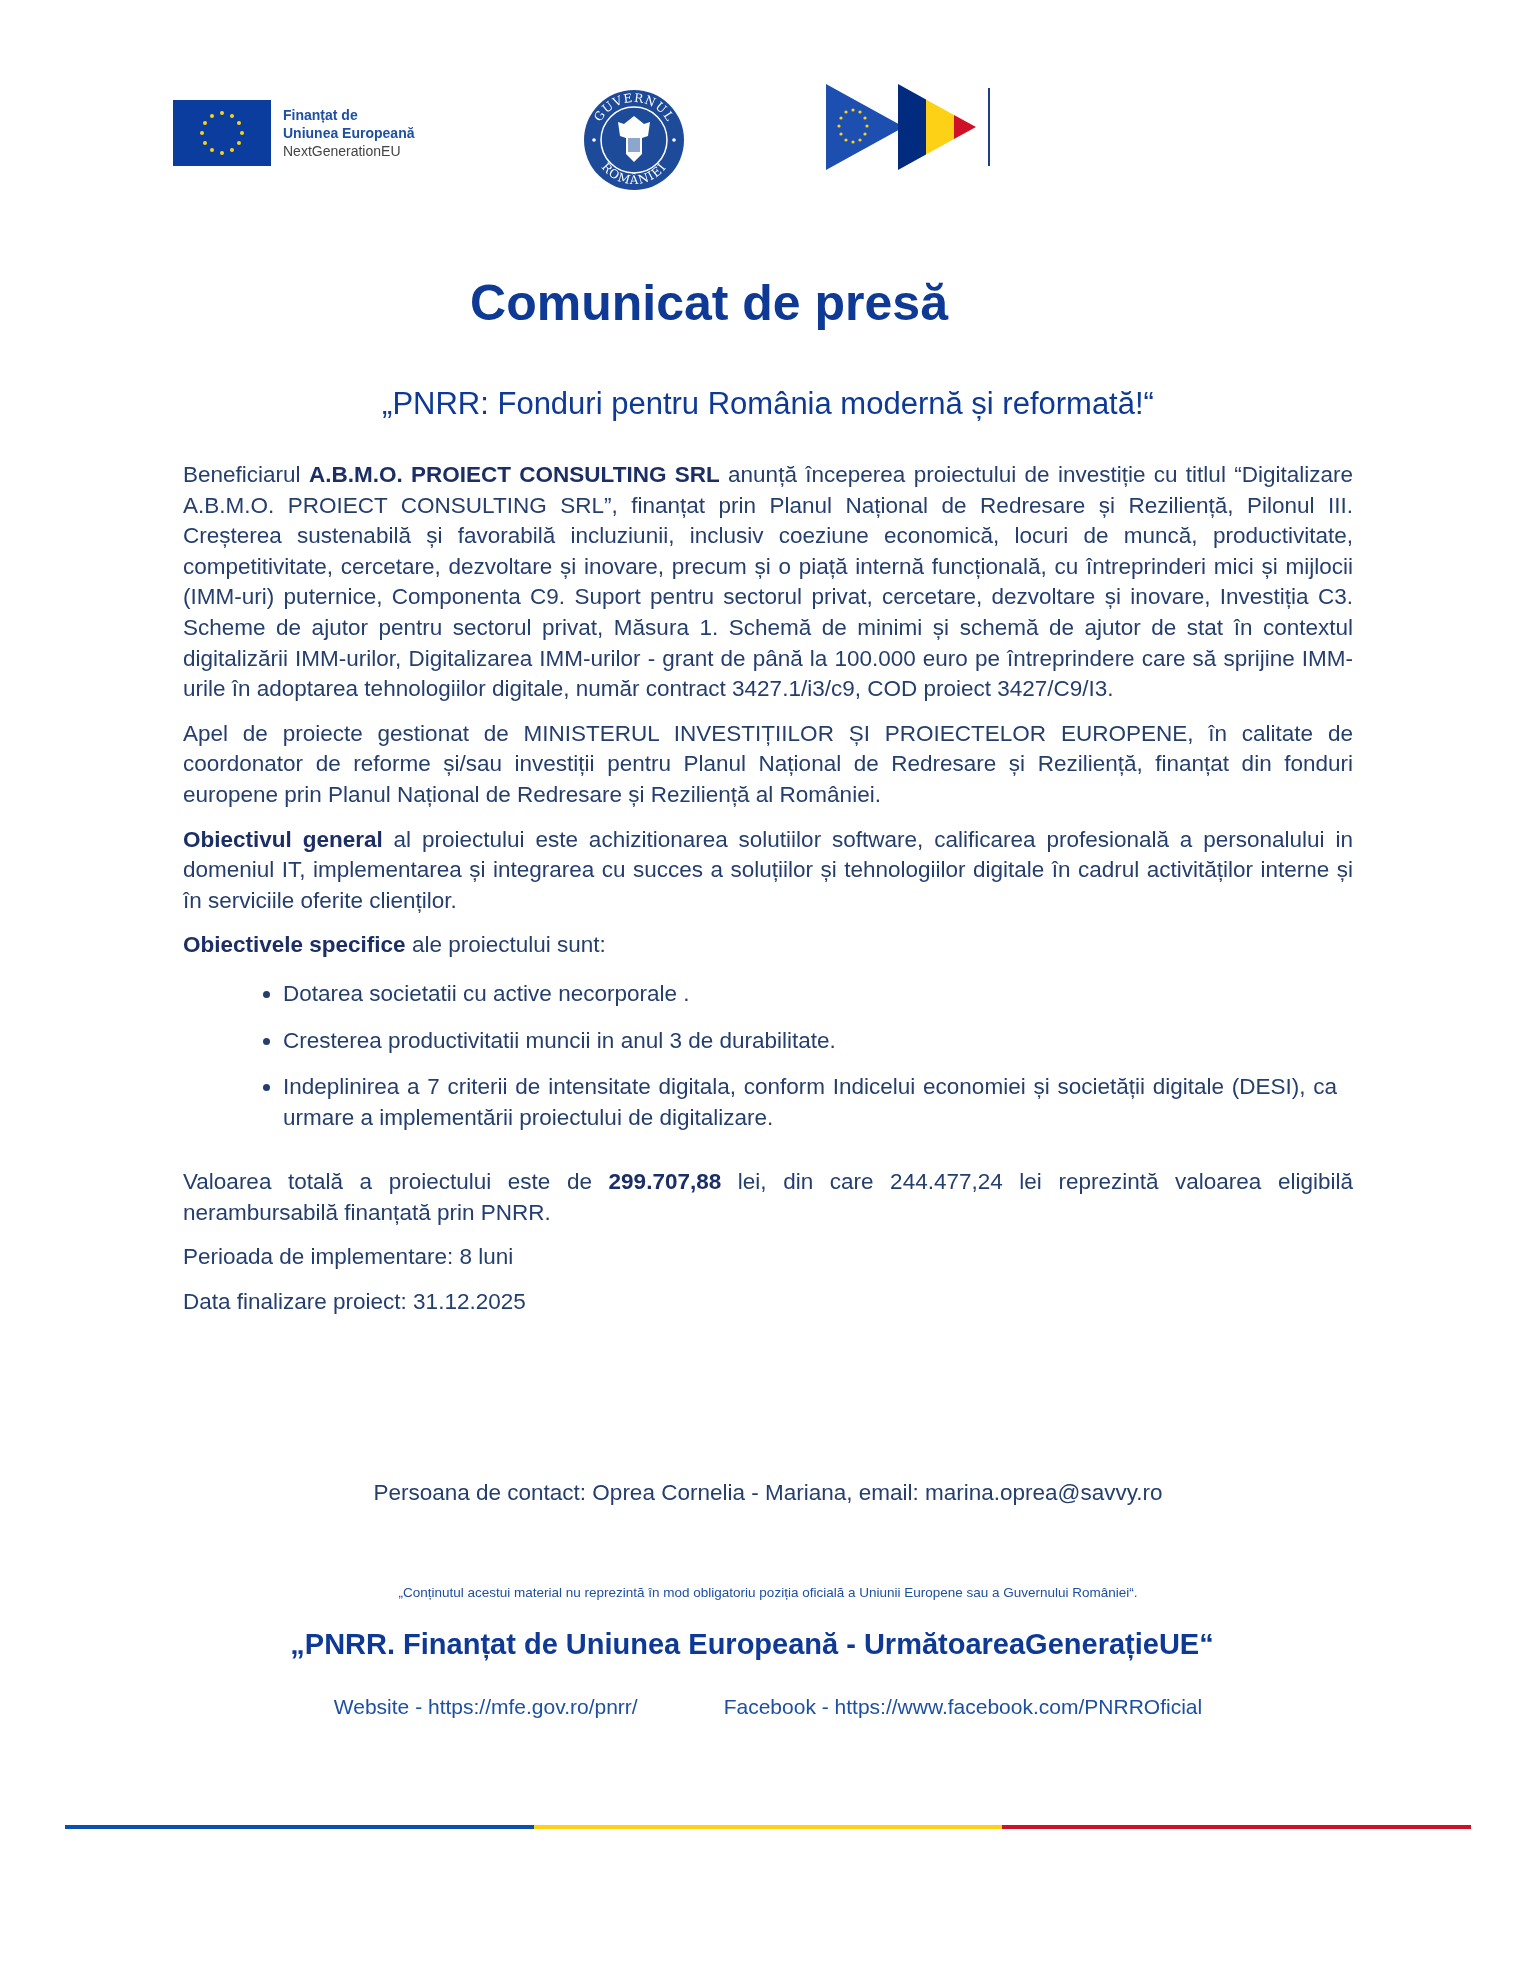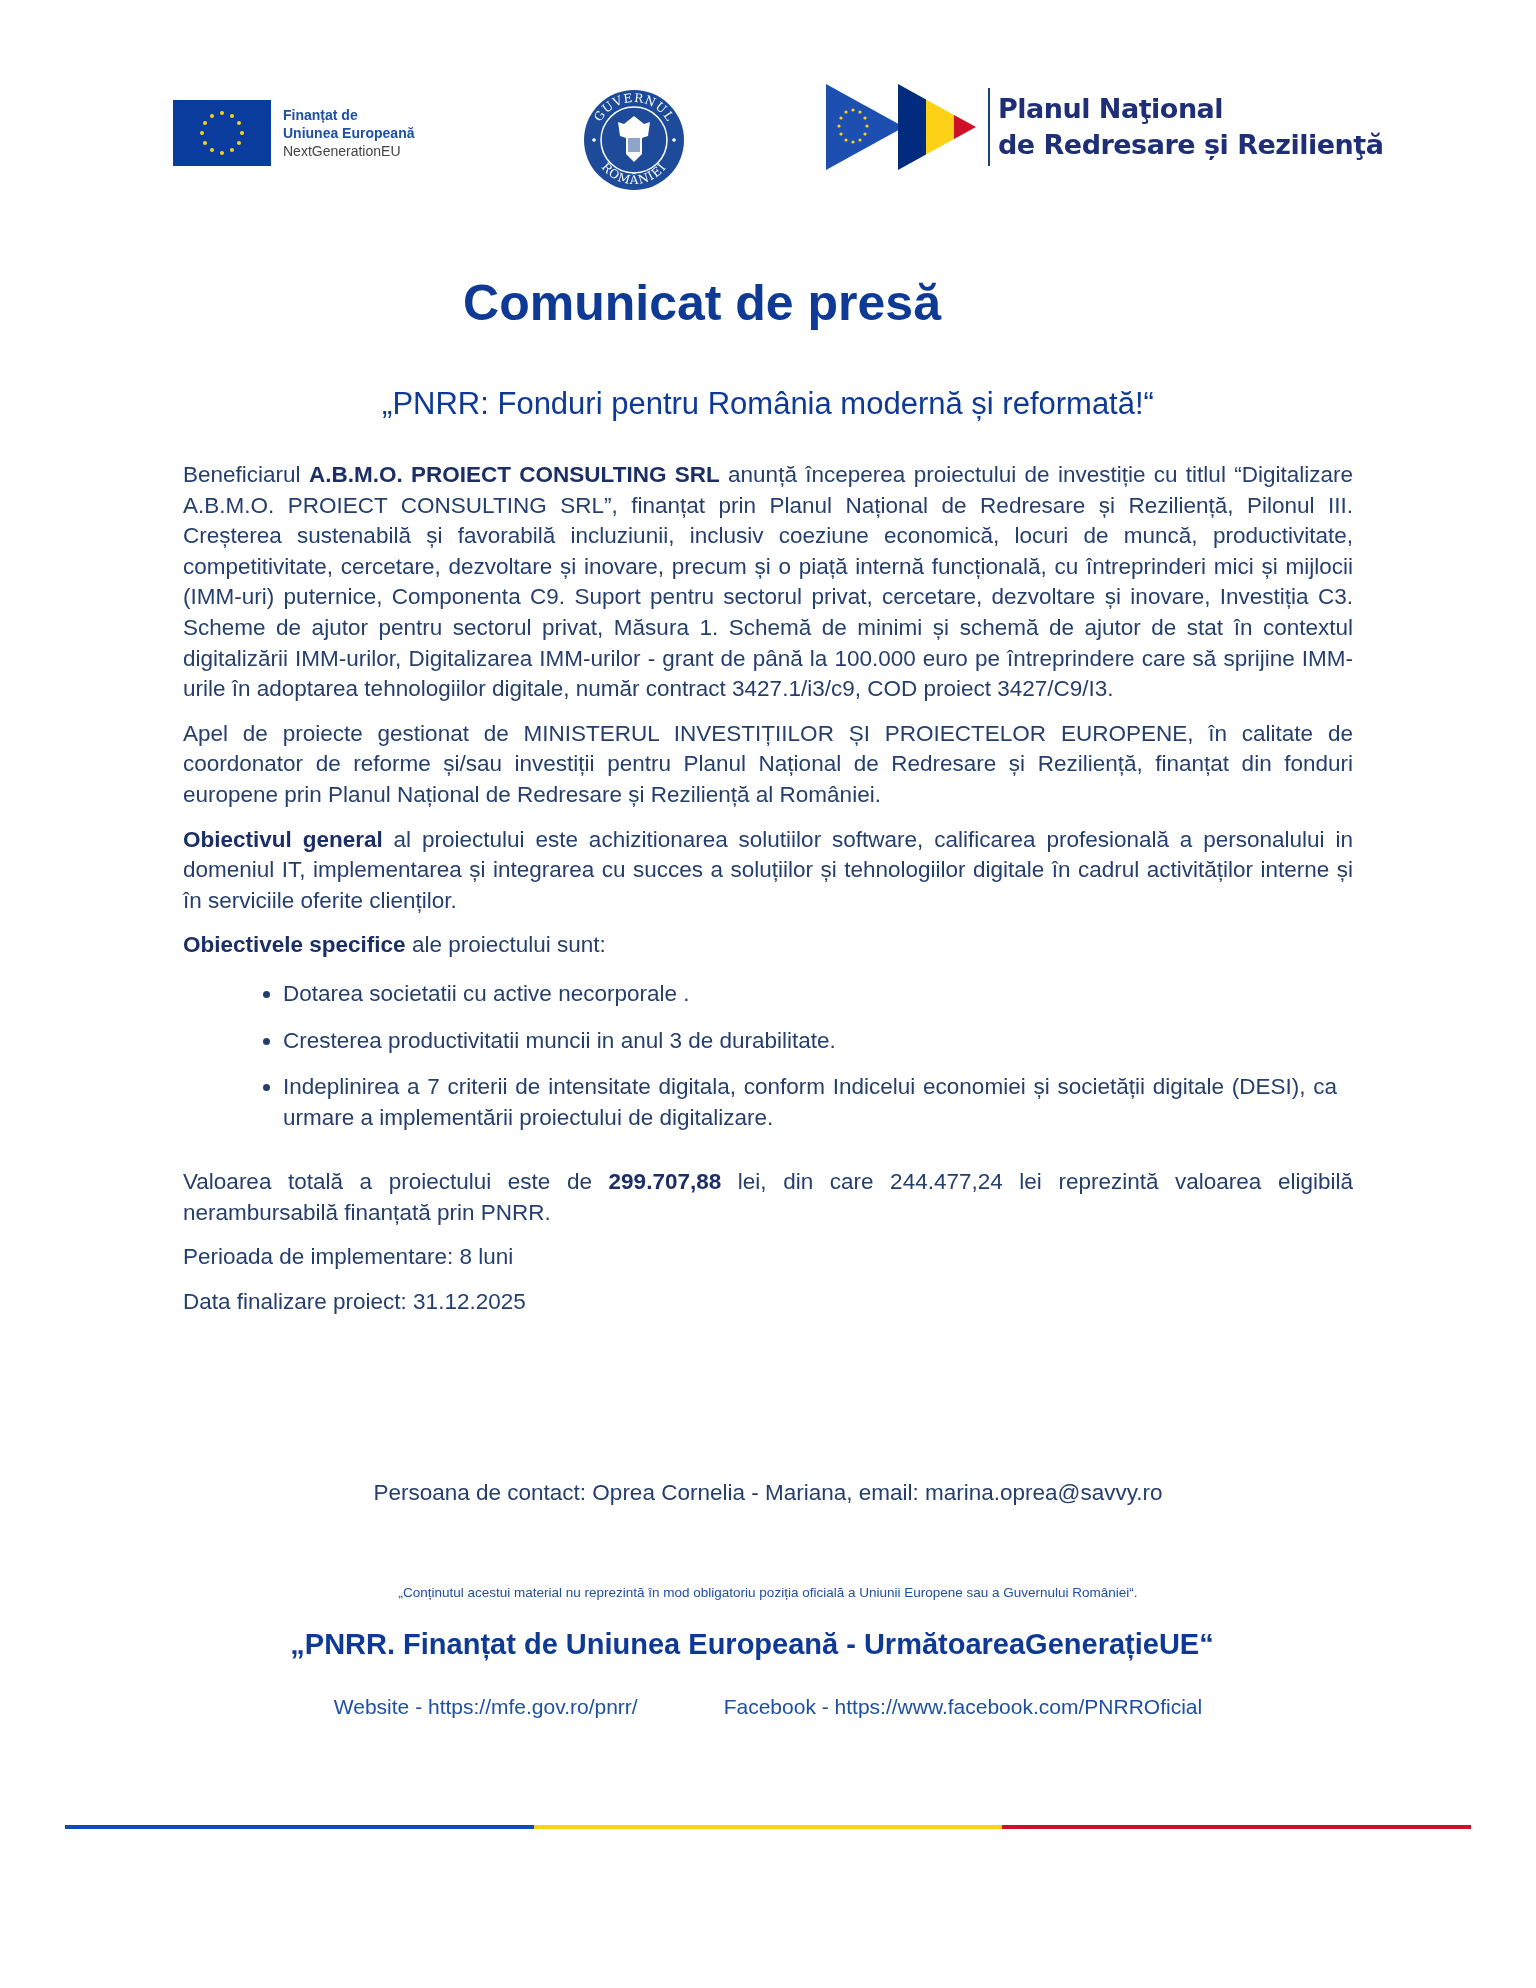--- a/index.html
+++ b/index.html
@@ -8,21 +8,21 @@
     .header { position: absolute; top: 0; left: 0; width: 1536px; height: 200px; }
     .eu-logo { position: absolute; left: 173px; top: 100px; display: flex; align-items: center; }
     .eu-flag { width: 98px; height: 66px; background: #0a3d9e; position: relative; }
     .eu-text { margin-left: 12px; font-size: 14px; line-height: 18px; }
     .eu-text .b { color: #1d4fa3; font-weight: bold; }
     .eu-text .n { color: #444; }
     .gov-logo { position: absolute; left: 582px; top: 88px; width: 104px; height: 104px; }
     .pnrr-logo { position: absolute; left: 826px; top: 84px; display: flex; align-items: center; }
     .pnrr-sep { width: 2px; height: 78px; background: #1f3c88; margin: 0 8px 0 6px; }
     .pnrr-text { font-size: 27px; line-height: 36px; color: #1f2f77; font-weight: bold; font-family: "DejaVu Sans", sans-serif; letter-spacing: -0.5px; }
-    .title { position: absolute; top: 274px; left: 0; width: 1404px; text-align: center;
+    .title { position: absolute; top: 274px; left: 7px; width: 1404px; text-align: center;
              font-size: 50px; font-weight: bold; color: #0e3a96; }
     .subtitle { position: absolute; top: 386px; left: 0; width: 1536px; text-align: center;
                 font-size: 31px; color: #0e3a96; }
     .body { position: absolute; left: 183px; top: 460px; width: 1170px;
             font-size: 22.5px; line-height: 30.6px; color: #243e6e; }
     .body p { margin: 0 0 14px 0; text-align: justify; }
     .body b { color: #1b2f66; }
     .body ul { margin: 0 0 14px 0; padding-left: 84px; }
     .body li { margin: 16px; text-align: justify; }
     .body .gap { height: 18px; }
@@ -106,24 +106,20 @@
           <circle cx="15" cy="50" r="1.6"></circle>
         <circle cx="13" cy="42" r="1.6"></circle>
           <circle cx="15" cy="34" r="1.6"></circle>
           <circle cx="20" cy="28" r="1.6"></circle>
       </g>
       <polygon points="72,0 100,15.5 100,70.5 72,86" fill="#002b7f"></polygon>
       <polygon points="100,15.5 128,31 128,55 100,70.5" fill="#fcd116"></polygon>
       <polygon points="128,31 150,43 128,55" fill="#ce1126"></polygon>
     </svg>
     <div class="pnrr-sep"></div>
-    <div class="pnrr-text">
-      <div>Planul Naţional</div>
-      <div>de Redresare și Rezilienţă</div>
-    </div>
   </div>
 </div>
 
 <div class="title">Comunicat de presă</div>
 <div class="subtitle">„PNRR: Fonduri pentru România modernă și reformată!“</div>
 
 <div class="body">
   <p>
     <span>Beneficiarul </span><b>A.B.M.O. PROIECT CONSULTING SRL</b><span> anunță începerea proiectului de investiție cu titlul “Digitalizare A.B.M.O. PROIECT CONSULTING SRL”, finanțat prin Planul Național de Redresare și Reziliență, Pilonul III. Creșterea sustenabilă și favorabilă incluziunii, inclusiv coeziune economică, locuri de muncă, productivitate, competitivitate, cercetare, dezvoltare și inovare, precum și o piață internă funcțională, cu întreprinderi mici și mijlocii (IMM-uri) puternice, Componenta C9. Suport pentru sectorul privat, cercetare, dezvoltare și inovare, Investiția C3. Scheme de ajutor pentru sectorul privat, Măsura 1. Schemă de minimi și schemă de ajutor de stat în contextul digitalizării IMM-urilor, Digitalizarea IMM-urilor - grant de până la 100.000 euro pe întreprindere care să sprijine IMM-urile în adoptarea tehnologiilor digitale, număr contract  3427.1/i3/c9, COD proiect 3427/C9/I3.</span>
   </p>

